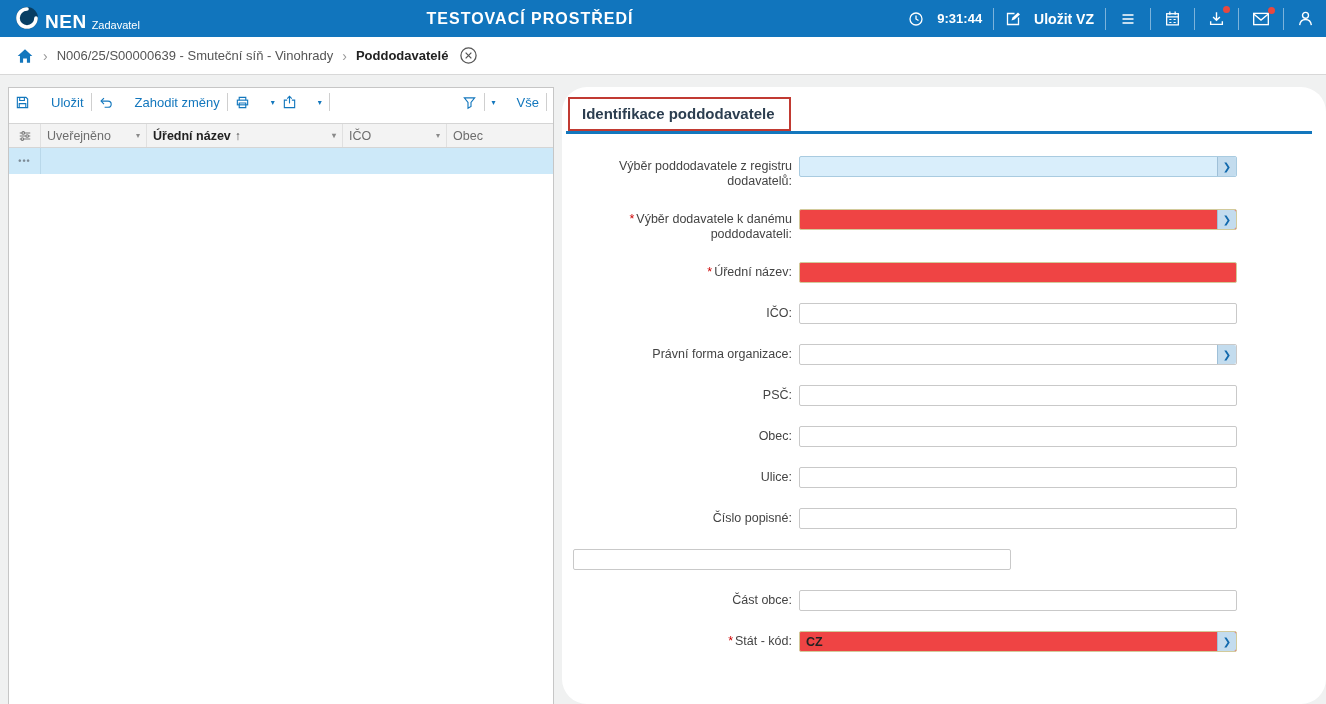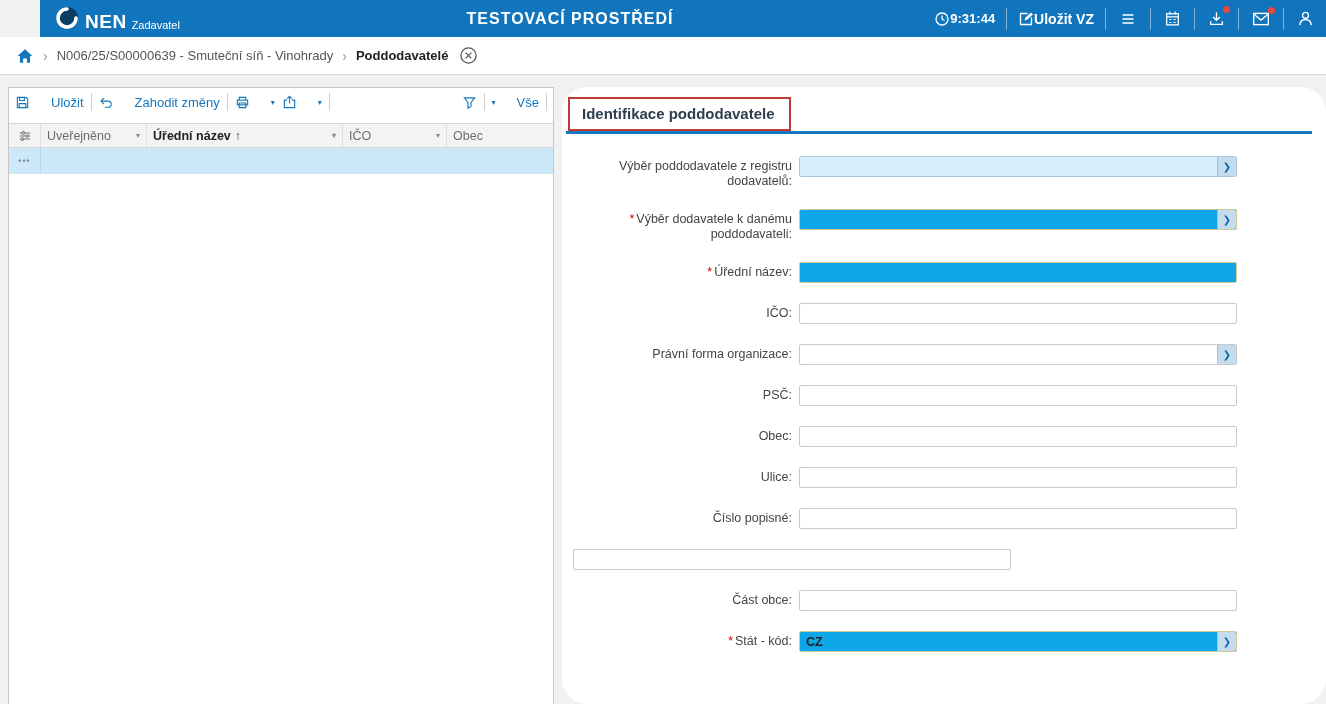--- a/index.html
+++ b/index.html
@@ -1,27 +1,27 @@
 <!DOCTYPE html>
 <html><head>
 <meta charset="utf-8">
 <style>
   * { box-sizing: border-box; margin: 0; padding: 0; }
   html,body { width:1326px; height:704px; overflow:hidden; font-family:"Liberation Sans", sans-serif; background:#f0f1f1; }
 
   
-  .header { height:37px; background:#1175bd; display:flex; align-items:center; color:#fff; position:relative; padding:0 10px 0 14px;margin-left:40px; }
+  .header { height:37px; background:#1175bd; display:flex; align-items:center; color:#fff; position:relative; padding:0 10px 0 14px; }
   .logo { display:flex; align-items:flex-end; gap:5px; cursor:pointer; }
   .logo svg { margin-bottom:1px; }
   .brand { font-size:19px; font-weight:bold; letter-spacing:.5px; line-height:20px; }
   .brand-sub { font-size:11px; margin-bottom:1px; }
   .env-title { position:absolute; left:530px; top:50%; transform:translate(-50%,-50%); font-size:16px; font-weight:bold; letter-spacing:1px; white-space:nowrap; }
   .header-right { margin-left:auto; display:flex; align-items:center; gap:11px; }
   .hsep { width:1px; height:22px; background:rgba(255,255,255,.45); }
-  .clock-group, .create-vz { display:flex; align-items:center; gap:0; cursor:pointer; }
+  .clock-group, .create-vz { display:flex; align-items:center; gap:13px; cursor:pointer; }
   .clock-time { font-size:13px; font-weight:bold; }
   .create-vz span { font-size:14px; font-weight:bold; }
   .hicon { position:relative; display:flex; align-items:center; cursor:pointer; padding:2px; }
   .dot { position:absolute; top:-2px; right:-3px; width:7px; height:7px; border-radius:50%; background:#e8483f; }
 
   
   .breadcrumb { height:38px; background:#fff; border-bottom:1px solid #d8d8d8; display:flex; align-items:center; gap:9px; padding:0 16px; font-size:13px; color:#555; }
   .bc-sep { color:#999; font-size:14px; line-height:1; }
   .bc-item { cursor:pointer; }
   .bc-current { font-weight:bold; color:#222; cursor:pointer; }
@@ -55,21 +55,21 @@
   
   .title-box { display:inline-block; position:relative; z-index:2; margin:10px 0 0 2px; border:2px solid #c13a32; background:#fff; padding:6px 14px 7px 12px; font-size:15px; font-weight:bold; color:#2c3e50; }
   .title-rule { height:3px; background:#1377bd; margin:0 0 0 0; position:relative; z-index:1; }
   .form { margin-top:22px; }
   .form-row { display:flex; align-items:flex-start; margin-bottom:20px; }
   .form-label { width:226px; text-align:right; font-size:12.5px; color:#444; padding-top:3px; line-height:15px; }
   .req { color:#cc0000; margin-right:2px; }
   .input-wrap { margin-left:7px; width:438px; position:relative; }
   .input { width:100%; height:21px; border:1px solid #c9c9c9; border-radius:2px; background:#fff; font-size:12.5px; color:#222; padding:2px 24px 2px 6px; line-height:16px; overflow:hidden; white-space:nowrap; cursor:text; font-weight:bold; }
   .input.plain { font-weight:normal; }
-  .input.yellow { background:#0ea5e9; border-color:#d2ca9b; }
+  .input.yellow { background:#ef4444; border-color:#d2ca9b; }
   .input.blue { background:#d9eefb; border-color:#a9cbe0; }
   .picker-btn { position:absolute; right:1px; top:1px; bottom:1px; width:19px; background:#c3dcee; border-left:1px solid #9fc0d8; display:flex; align-items:center; justify-content:center; color:#1169ad; font-size:10px; cursor:pointer; border-radius:0 2px 2px 0; }
 
   svg { display:block; }
 </style>
 </head>
 <body>
 
 <div class="header">
   <div class="logo">

